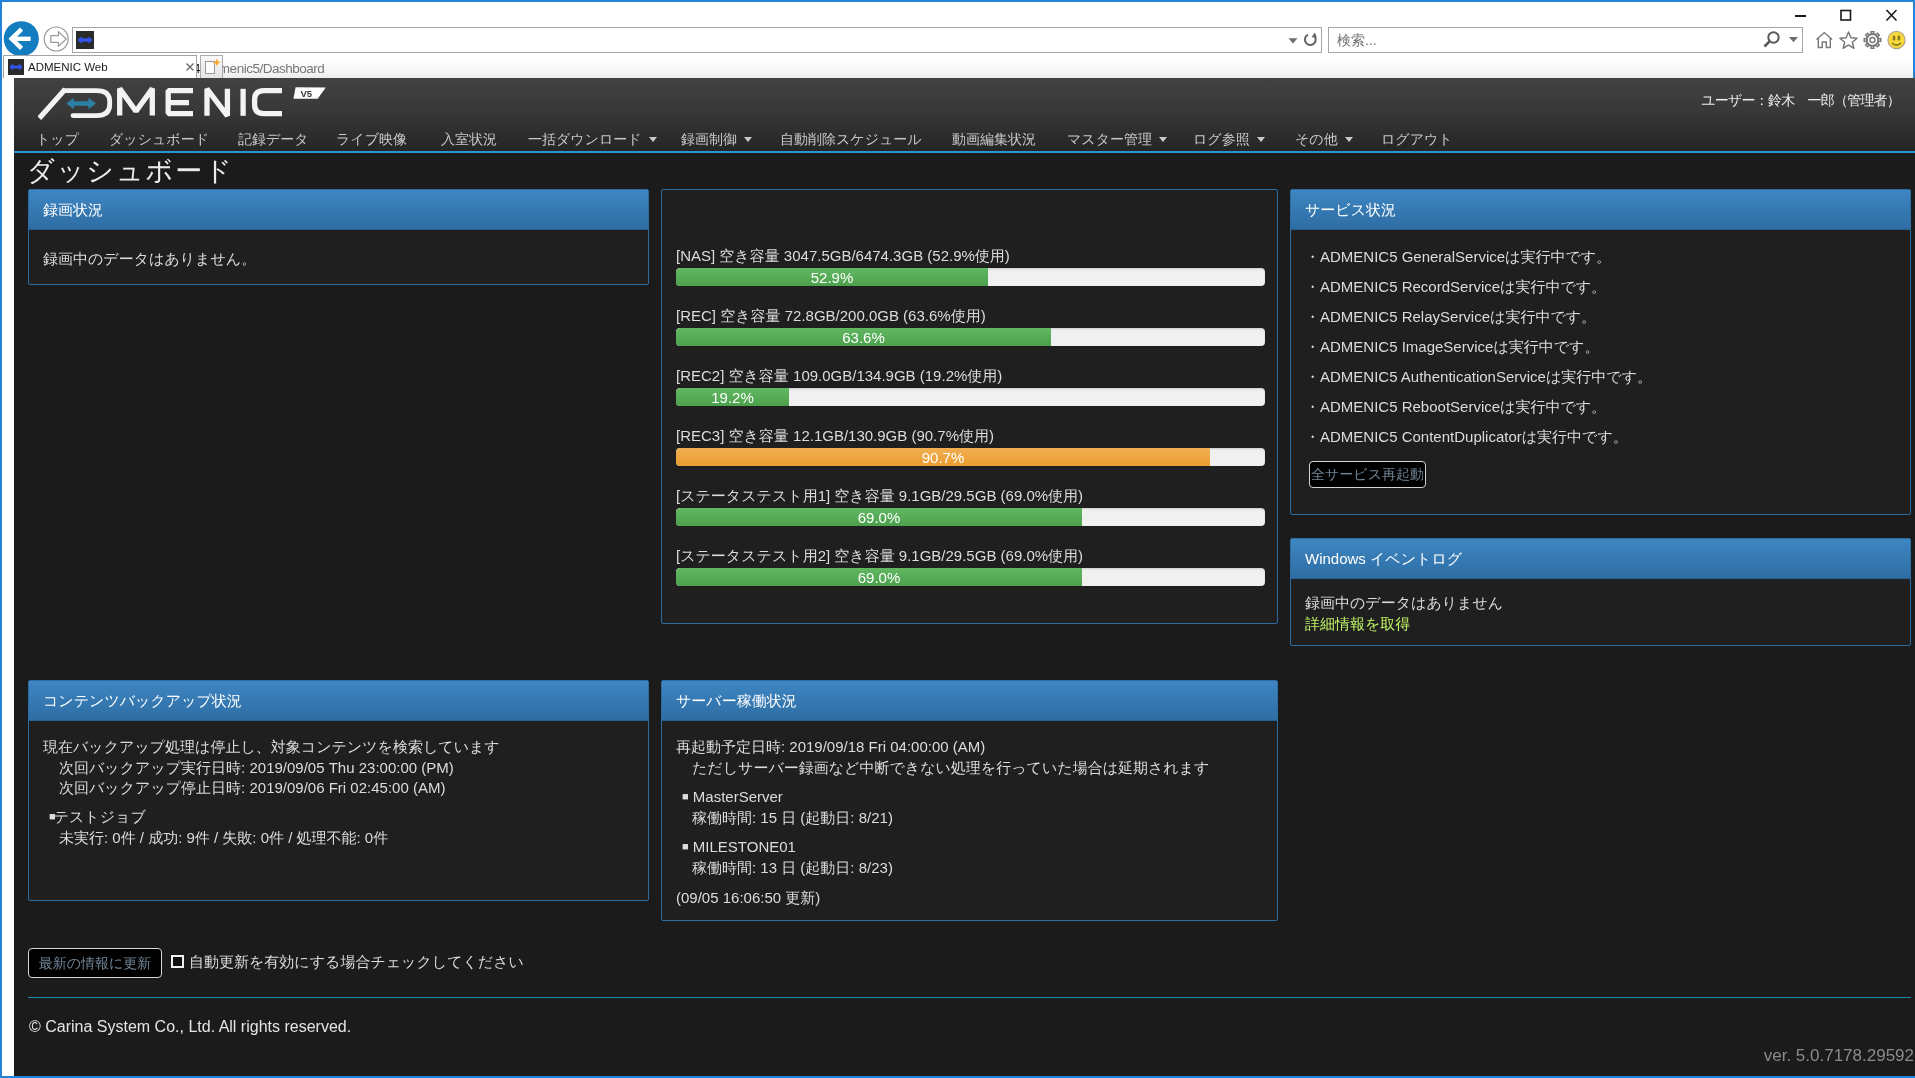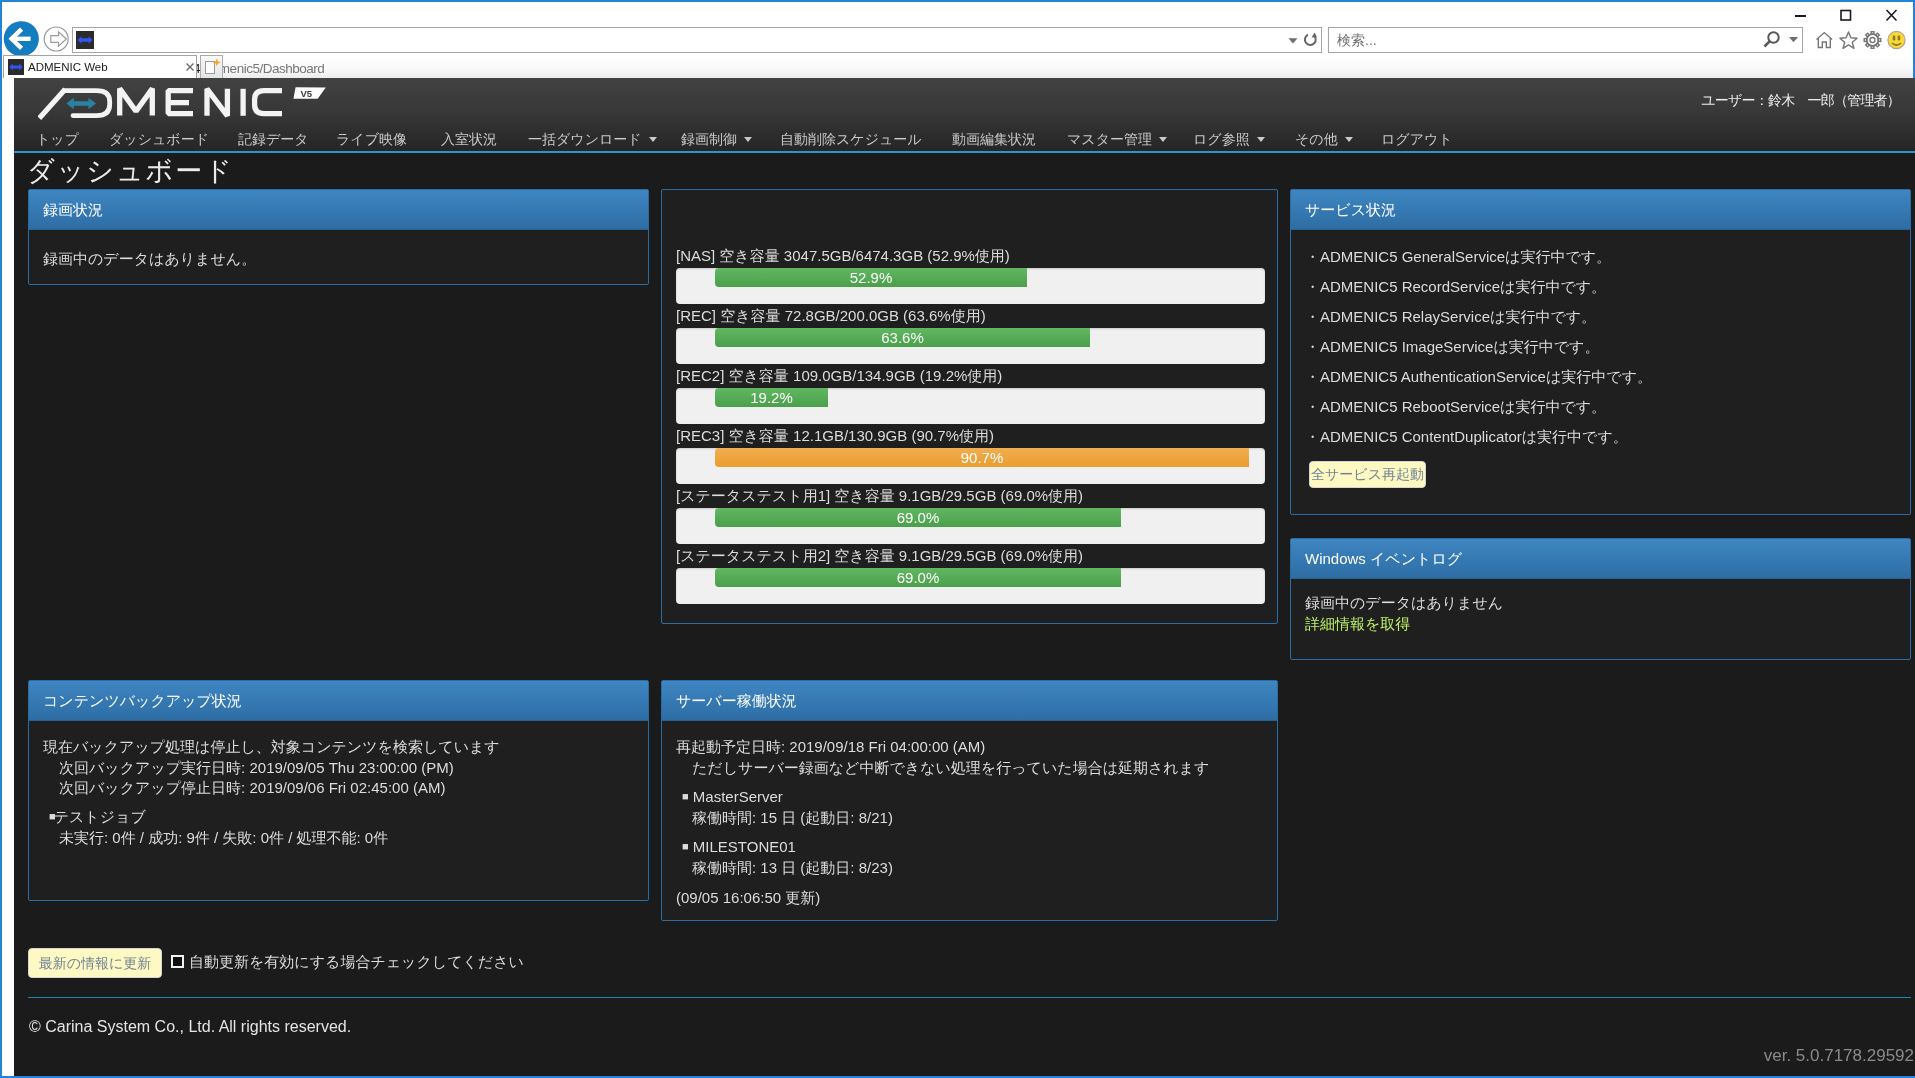--- a/index.html
+++ b/index.html
@@ -34,26 +34,26 @@
 .caret { display:inline-block; width:0; height:0; border-left:4.5px solid transparent; border-right:4.5px solid transparent; border-top:5px solid #c9c9c9; margin-left:7px; vertical-align:2px; }
 #usertext { position:absolute; top:14px; right:25px; font-size:14px; letter-spacing:-0.8px; color:#ececec; }
 #pagetitle { position:absolute; left:13px; top:75px; font-size:27px; letter-spacing:2px; color:#ececec; }
 
 
 .panel { position:absolute; background:#1f1f1f; border:1px solid #2b6ca3; border-radius:2px; }
 .phead { position:absolute; left:0; top:0; right:0; height:40px; background:linear-gradient(180deg,#3e86c2 0%,#2e6da4 100%); border-bottom:1px solid #26618f; line-height:40px; padding-left:14px; font-size:15px; color:#fff; }
 .ptext { position:absolute; font-size:15px; color:#dcdcdc; white-space:nowrap; }
 
 
-.ptrack { position:absolute; left:14px; width:589px; height:36px; background:#f0f0f0; border-radius:4px; overflow:hidden; box-shadow:inset 0 1px 2px rgba(0,0,0,.15);padding-left:39px; }
+.ptrack { position:absolute; left:14px; width:589px; height:18px; background:#f0f0f0; border-radius:4px; overflow:hidden; box-shadow:inset 0 1px 2px rgba(0,0,0,.15); }
 .pfill { height:19px; border-radius:4px 0 0 4px; text-align:center; font-size:15px; color:#fff; line-height:19px; }
 .green { background:linear-gradient(180deg,#61b861 0%,#4b9f4b 100%); }
 .orange { background:linear-gradient(180deg,#f1ae51 0%,#e99c2e 100%); }
 
-.btn { position:absolute; background:#fef9c3; border:1px solid #d5d5d5; border-radius:4px; color:#708495; text-align:center; }
+.btn { position:absolute; background:#000000; border:1px solid #d5d5d5; border-radius:4px; color:#708495; text-align:center; }
 
 #hrline { position:absolute; left:14px; top:919px; width:1883px; height:1px; background:#1f89ac; }
 #footer { position:absolute; left:15px; top:940px; font-size:16px; color:#e4e4e4; }
 #vertext { position:absolute; right:11px; top:968px; font-size:17px; color:#8b8b8b; }
 </style>
 </head>
 <body>
 <div class="abs" id="frame-top"></div>
 <div class="abs" id="frame-left"></div>
 <div class="abs" id="frame-right"></div>
@@ -214,21 +214,21 @@
     <div class="ptext" style="left:14px;top:58px">・ADMENIC5 GeneralServiceは実行中です。</div>
     <div class="ptext" style="left:14px;top:88px">・ADMENIC5 RecordServiceは実行中です。</div>
     <div class="ptext" style="left:14px;top:118px">・ADMENIC5 RelayServiceは実行中です。</div>
     <div class="ptext" style="left:14px;top:148px">・ADMENIC5 ImageServiceは実行中です。</div>
     <div class="ptext" style="left:14px;top:178px">・ADMENIC5 AuthenticationServiceは実行中です。</div>
     <div class="ptext" style="left:14px;top:208px">・ADMENIC5 RebootServiceは実行中です。</div>
     <div class="ptext" style="left:14px;top:238px">・ADMENIC5 ContentDuplicatorは実行中です。</div>
     <div class="btn" style="left:18px;top:271px;width:117px;height:27px;line-height:25px;font-size:14px">全サービス再起動</div>
   </div>
 
-  <div class="panel" style="left:1276px;top:460px;width:621px;height:122px">
+  <div class="panel" style="left:1276px;top:460px;width:621px;height:108px">
     <div class="phead">Windows イベントログ</div>
     <div class="ptext" style="left:14px;top:55px">録画中のデータはありません</div>
     <div class="ptext" style="left:14px;top:76px;color:#bef264">詳細情報を取得</div>
   </div>
 
   <div class="panel" style="left:14px;top:602px;width:621px;height:221px">
     <div class="phead">コンテンツバックアップ状況</div>
     <div class="ptext" style="left:14px;top:57px">現在バックアップ処理は停止し、対象コンテンツを検索しています</div>
     <div class="ptext" style="left:30px;top:78px">次回バックアップ実行日時: 2019/09/05 Thu 23:00:00 (PM)</div>
     <div class="ptext" style="left:30px;top:98px">次回バックアップ停止日時: 2019/09/06 Fri 02:45:00 (AM)</div>

